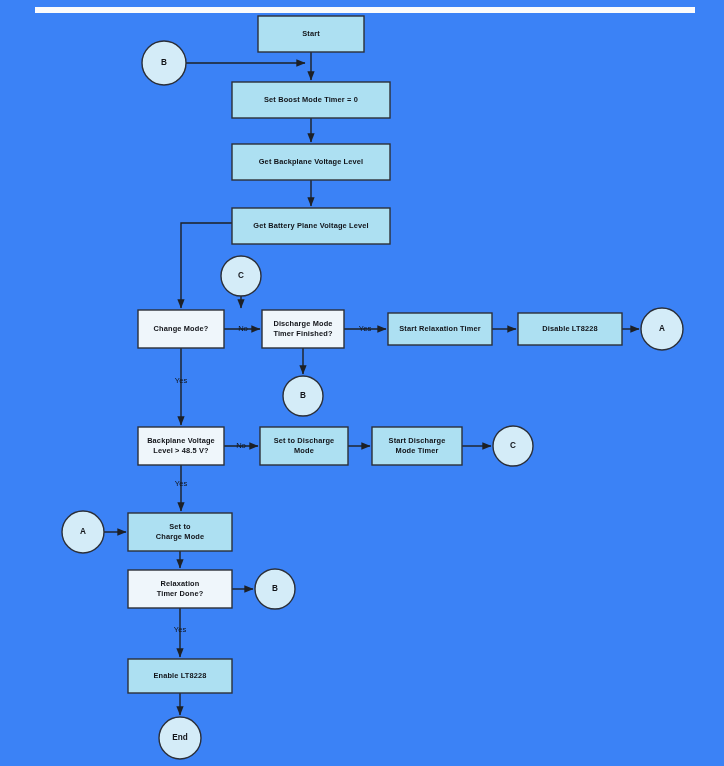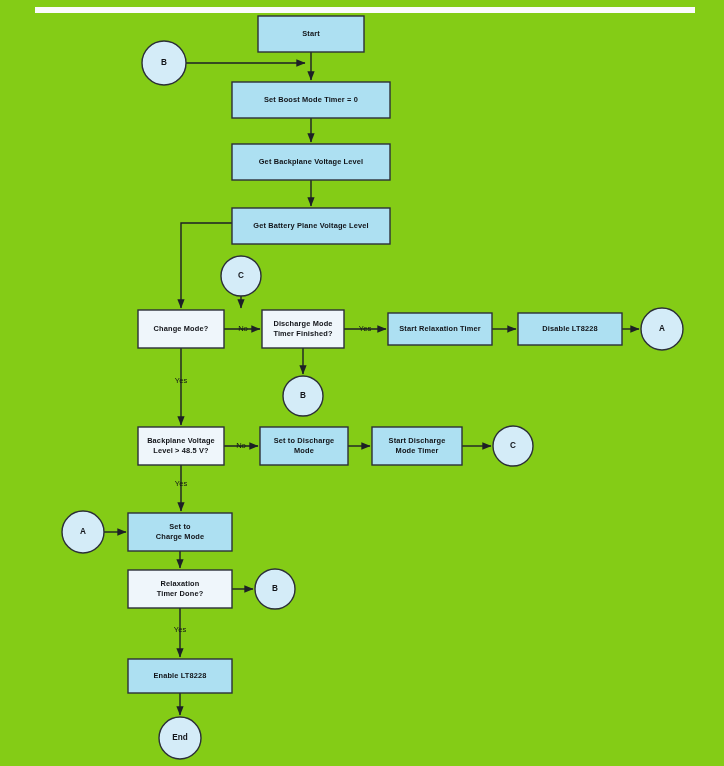--- a/index.html
+++ b/index.html
@@ -11,21 +11,21 @@
   body {
     width: 724px;
     height: 766px;
     font-family: "Liberation Sans", sans-serif;
     overflow: hidden;
   }
   #canvas-root {
     position: relative;
     width: 724px;
     height: 766px;
-    background: #84cc16;
+    background: #3b82f6;
     text-align: center;
   }
   #flow-svg {
     display: block;
     width: 724px;
     height: 766px;
   }
   .node-shape {
     stroke: #2b2f38;
     stroke-width: 1.4;

